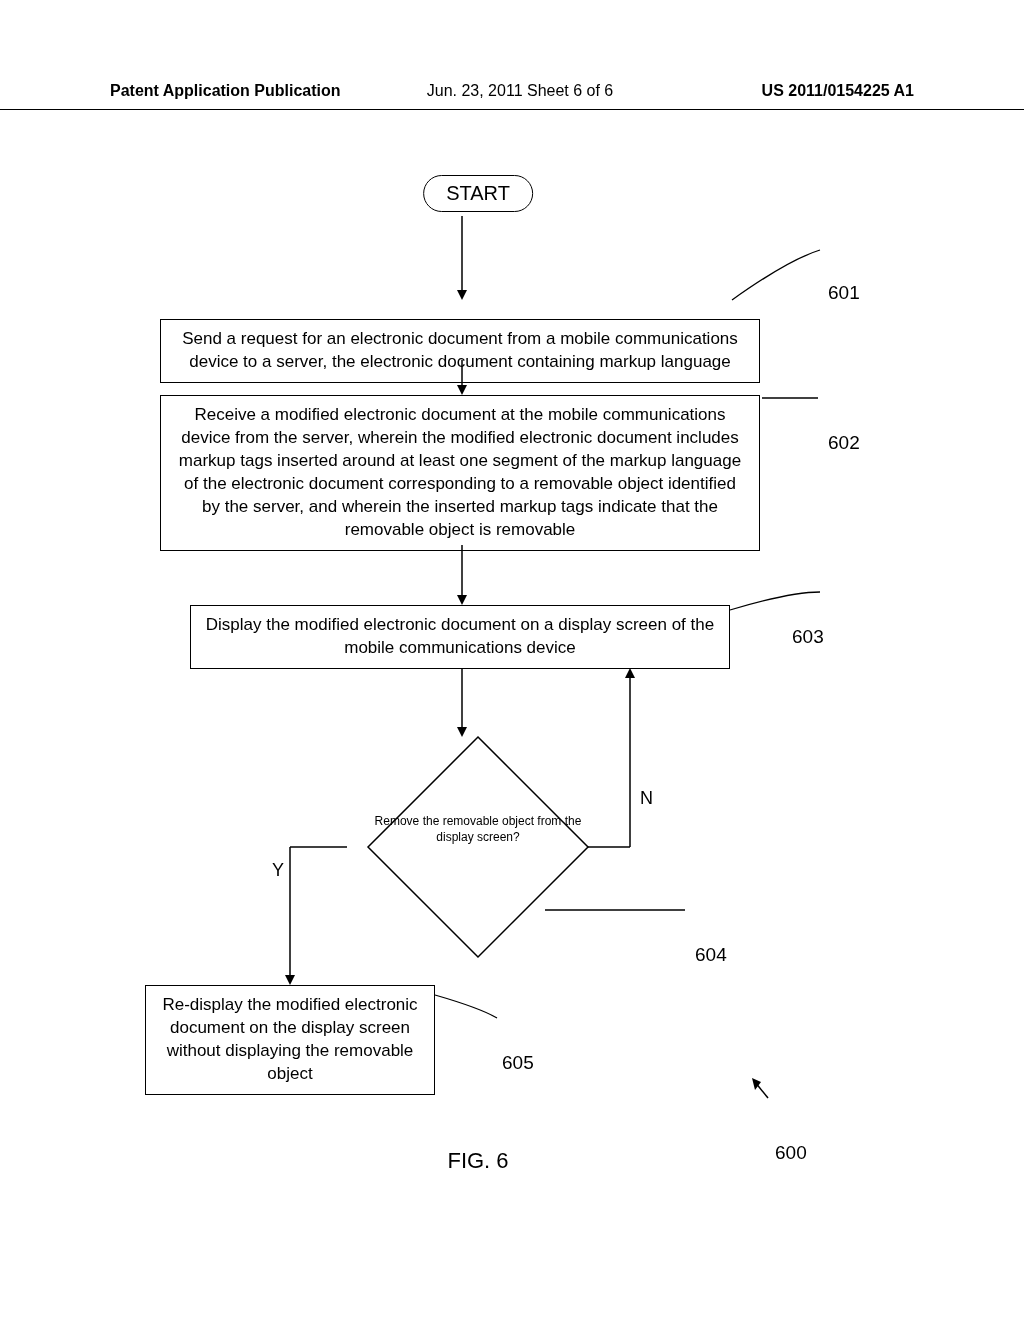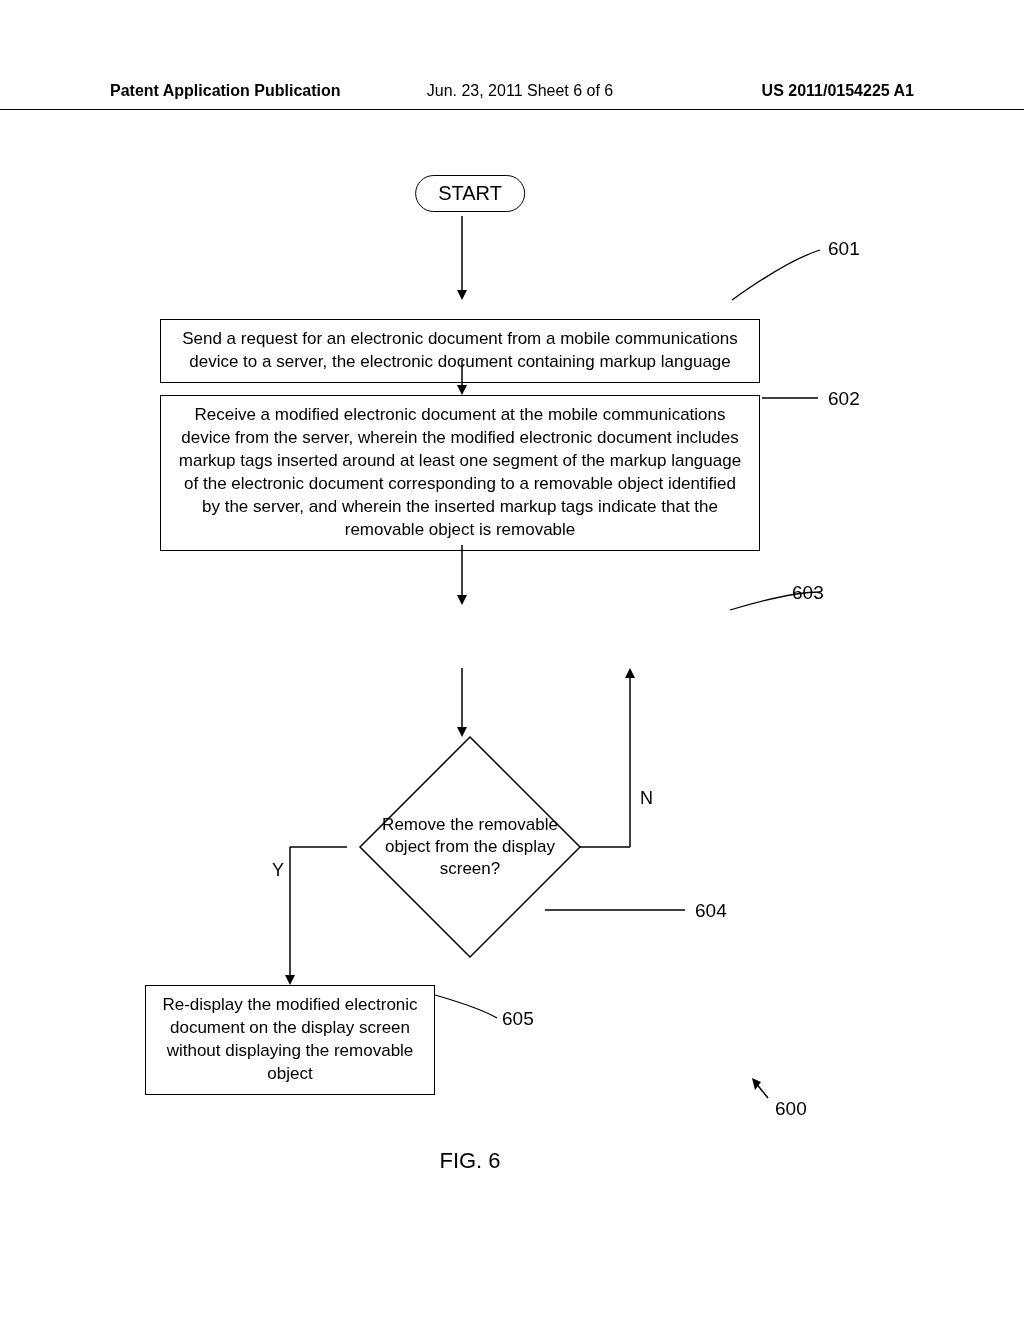--- a/index.html
+++ b/index.html
@@ -43,20 +43,21 @@
     right: 110px;
     font-weight: bold;
     font-size: 16px;
   }
   .diagram {
     position: absolute;
     top: 140px;
     left: 0;
     width: 940px;
     height: 1140px;
+    padding-left: 16px;
   }
   .start {
     position: absolute;
     border: 1.8px solid #000;
     border-radius: 22px;
     padding: 6px 22px;
     font-size: 20px;
     text-align: center;
     left: 50%;
     transform: translateX(-50%);
@@ -83,26 +84,27 @@
     position: absolute;
     top: 0;
     left: 0;
   }
   .diamond-text {
     position: absolute;
     width: 210px;
     top: 82px;
     left: 10px;
     text-align: center;
-    font-size: 17px;
+    font-size: 12px;
     line-height: 1.3;
   }
   .ref {
     position: absolute;
     font-size: 19px;
+    margin-top: 44px;
   }
   .yn {
     position: absolute;
     font-size: 18px;
   }
   .fig {
     position: absolute;
     left: 50%;
     transform: translateX(-50%);
     top: 1008px;
@@ -162,20 +164,21 @@
       <path d="M 755 942 L 768 958" stroke="#000" stroke-width="1.5"></path>
       <polygon points="752,938 761,942 755,950" fill="#000"></polygon>
     </svg>
 
     <div class="box" style="left:160px; top:160px; width:600px;margin-top:19px;">Send a request for an electronic document from a mobile communications device to a server, the electronic document containing markup language</div>
     <div class="ref" style="left:828px; top:98px;">601</div>
 
     <div class="box" style="left:160px; top:255px; width:600px;">Receive a modified electronic document at the mobile communications device from the server, wherein the modified electronic document includes markup tags inserted around at least one segment of the markup language of the electronic document corresponding to a removable object identified by the server, and wherein the inserted markup tags indicate that the removable object is removable</div>
     <div class="ref" style="left:828px; top:248px;">602</div>
 
+    <div class="box" style="left:190px; top:465px; width:540px;">Display the modified electronic document on a display screen of the mobile communications device</div>
     <div class="ref" style="left:792px; top:442px;">603</div>
 
     <div class="diamond">
       <svg width="230" height="230">
         <polygon points="115,5 225,115 115,225 5,115" fill="#fff" stroke="#000" stroke-width="1.5"></polygon>
       </svg>
       <div class="diamond-text">Remove the removable object from the display screen?</div>
     </div>
     <div class="yn" style="left:640px; top:648px;">N</div>
     <div class="yn" style="left:272px; top:720px;">Y</div>

